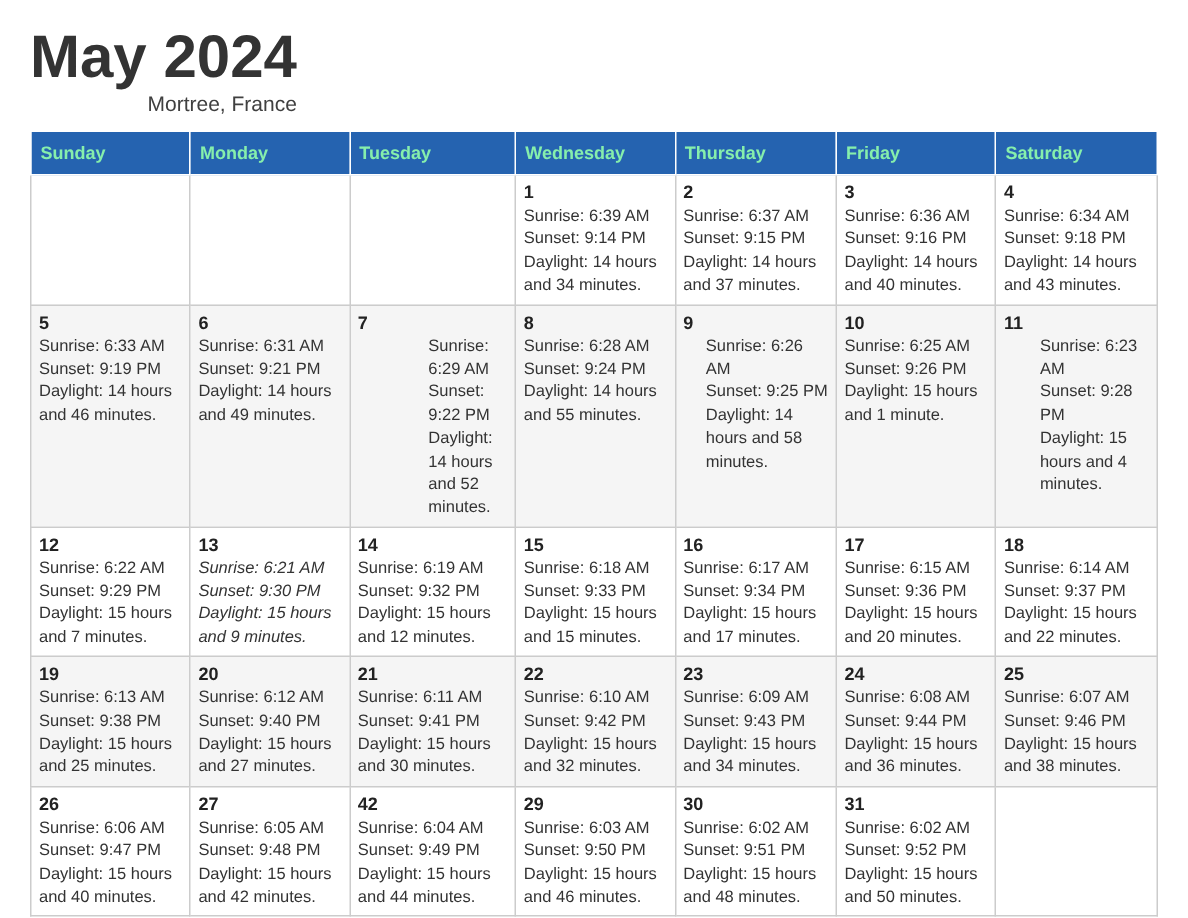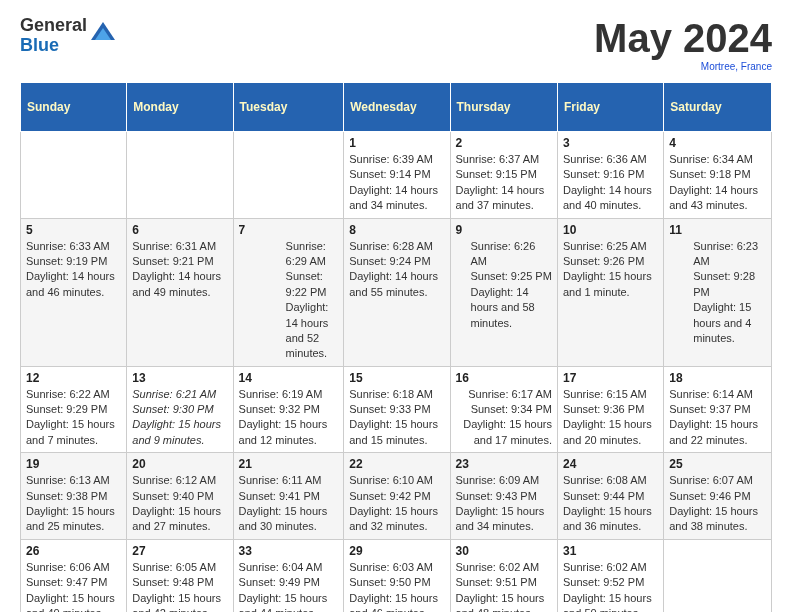--- a/index.html
+++ b/index.html
@@ -48,33 +48,33 @@
     }
     .title-block {
       text-align: right;
     }
     .title-month {
       font-size: 40px;
       font-weight: bold;
       color: #333;
     }
     .title-location {
-      font-size: 10px;
-      color: #1d4ed8;
+      font-size: 14px;
+      color: #404040;
     }
     .calendar {
       width: 100%;
       border-collapse: collapse;
       font-size: 10.5px;
     }
     .calendar th {
       background: #2563b0;
-      color: #fef9c3;
+      color: #86efac;
       text-align: left;
-      padding: 17px 6px;
+      padding: 7px 6px;
       font-size: 12px;
       font-weight: bold;
       border: 1px solid #fff;
     }
     .calendar td {
       border: 1px solid #ccc;
       vertical-align: top;
       padding: 4px 5px;
       min-width: 100px;
       min-height: 70px;
@@ -97,31 +97,20 @@
     }
     .empty {
       background: #fff !important;
     }
   </style>
 </head>
 <body>
 
 <div class="page">
   <div class="header">
-    <div class="logo">
-      <div class="logo-text">
-        <span class="logo-general">General</span>
-        <span class="logo-blue">Blue</span>
-      </div>
-
-      <svg class="logo-icon" viewBox="0 0 28 28">
-        <polygon points="14,2 26,20 2,20" fill="#2563b0"></polygon>
-        <polygon points="14,8 22,20 6,20" fill="#4da3e8"></polygon>
-      </svg>
-    </div>
     <div class="title-block">
       <div class="title-month">May 2024</div>
       <div class="title-location">Mortree, France</div>
     </div>
   </div>
 
   <table class="calendar">
     <thead>
       <tr>
         <th>Sunday</th>
@@ -227,21 +216,21 @@
 Daylight: 15 hours and 12 minutes.</div>
           </td>
           <td>
             <div class="day-number">15</div>
             <div class="day-info" style="white-space: pre-line;">Sunrise: 6:18 AM
 Sunset: 9:33 PM
 Daylight: 15 hours and 15 minutes.</div>
           </td>
           <td>
             <div class="day-number">16</div>
-            <div class="day-info" style="white-space: pre-line; text-align: right;">Sunrise: 6:17 AM
+            <div class="day-info" style="white-space: pre-line;">Sunrise: 6:17 AM
 Sunset: 9:34 PM
 Daylight: 15 hours and 17 minutes.</div>
           </td>
           <td>
             <div class="day-number">17</div>
             <div class="day-info" style="white-space: pre-line;">Sunrise: 6:15 AM
 Sunset: 9:36 PM
 Daylight: 15 hours and 20 minutes.</div>
           </td>
           <td>
@@ -302,21 +291,21 @@
 Sunset: 9:47 PM
 Daylight: 15 hours and 40 minutes.</div>
           </td>
           <td>
             <div class="day-number">27</div>
             <div class="day-info" style="white-space: pre-line;">Sunrise: 6:05 AM
 Sunset: 9:48 PM
 Daylight: 15 hours and 42 minutes.</div>
           </td>
           <td>
-            <div class="day-number">33</div>
+            <div class="day-number">42</div>
             <div class="day-info" style="white-space: pre-line;">Sunrise: 6:04 AM
 Sunset: 9:49 PM
 Daylight: 15 hours and 44 minutes.</div>
           </td>
           <td>
             <div class="day-number">29</div>
             <div class="day-info" style="white-space: pre-line;">Sunrise: 6:03 AM
 Sunset: 9:50 PM
 Daylight: 15 hours and 46 minutes.</div>
           </td>

